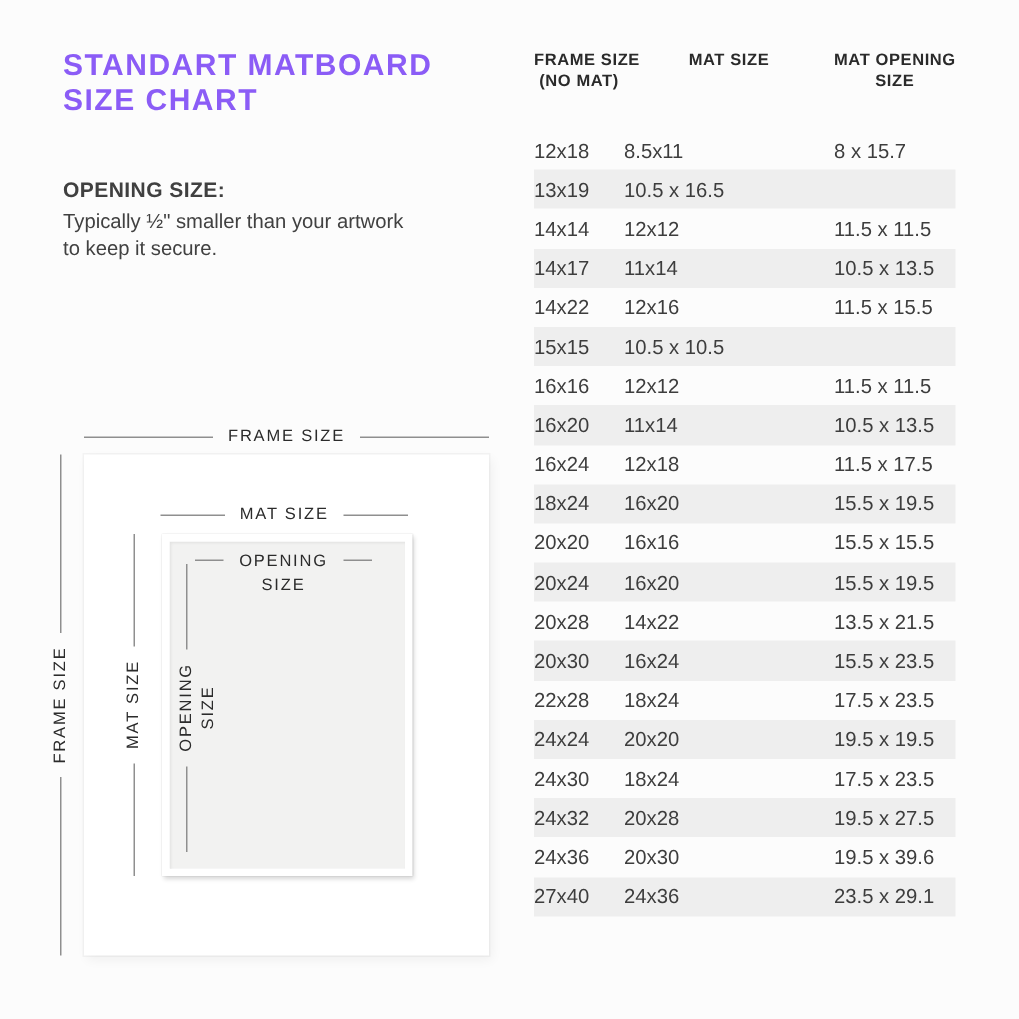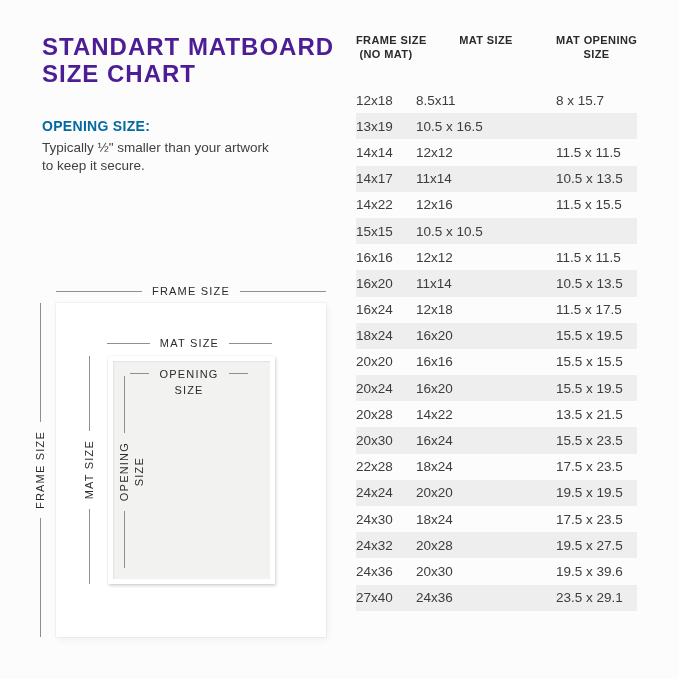--- a/index.html
+++ b/index.html
@@ -8,30 +8,30 @@
     font-family:"Liberation Sans", sans-serif;
     background:#fcfcfc;
     color:#222;
     overflow:hidden;
   }
   .canvas { position:relative; width:679px; height:679px; background:#fcfcfc; }
 
   
   .title {
     position:absolute; left:42px; top:33px; width:300px;
-    font-size:24px; font-weight:700; letter-spacing:1px;
-    line-height:1.13; color:#4c1d95;
+    font-size:20px; font-weight:700; letter-spacing:1px;
+    line-height:1.13; color:#8b5cf6;
   }
   .title .tline { white-space:nowrap; }
   .section { position:absolute; left:42px; }
   .section-opening { top:118px; }
   .section-bevel  { top:188px; }
   .section .heading {
     font-size:14px; font-weight:700; letter-spacing:0.3px;
-    color:#0369a1; margin-bottom:5px;
+    color:#404040; margin-bottom:5px;
   }
   .section .bodyline {
     font-size:13.5px; line-height:17.5px; color:#414141; white-space:nowrap;
   }
 
   
   .frame-rect {
     position:absolute; left:56px; top:303px; width:270px; height:334px;
     background:#ffffff;
     box-shadow:0 0 0 1px rgba(0,0,0,0.035), 2px 3px 7px rgba(0,0,0,0.05);

